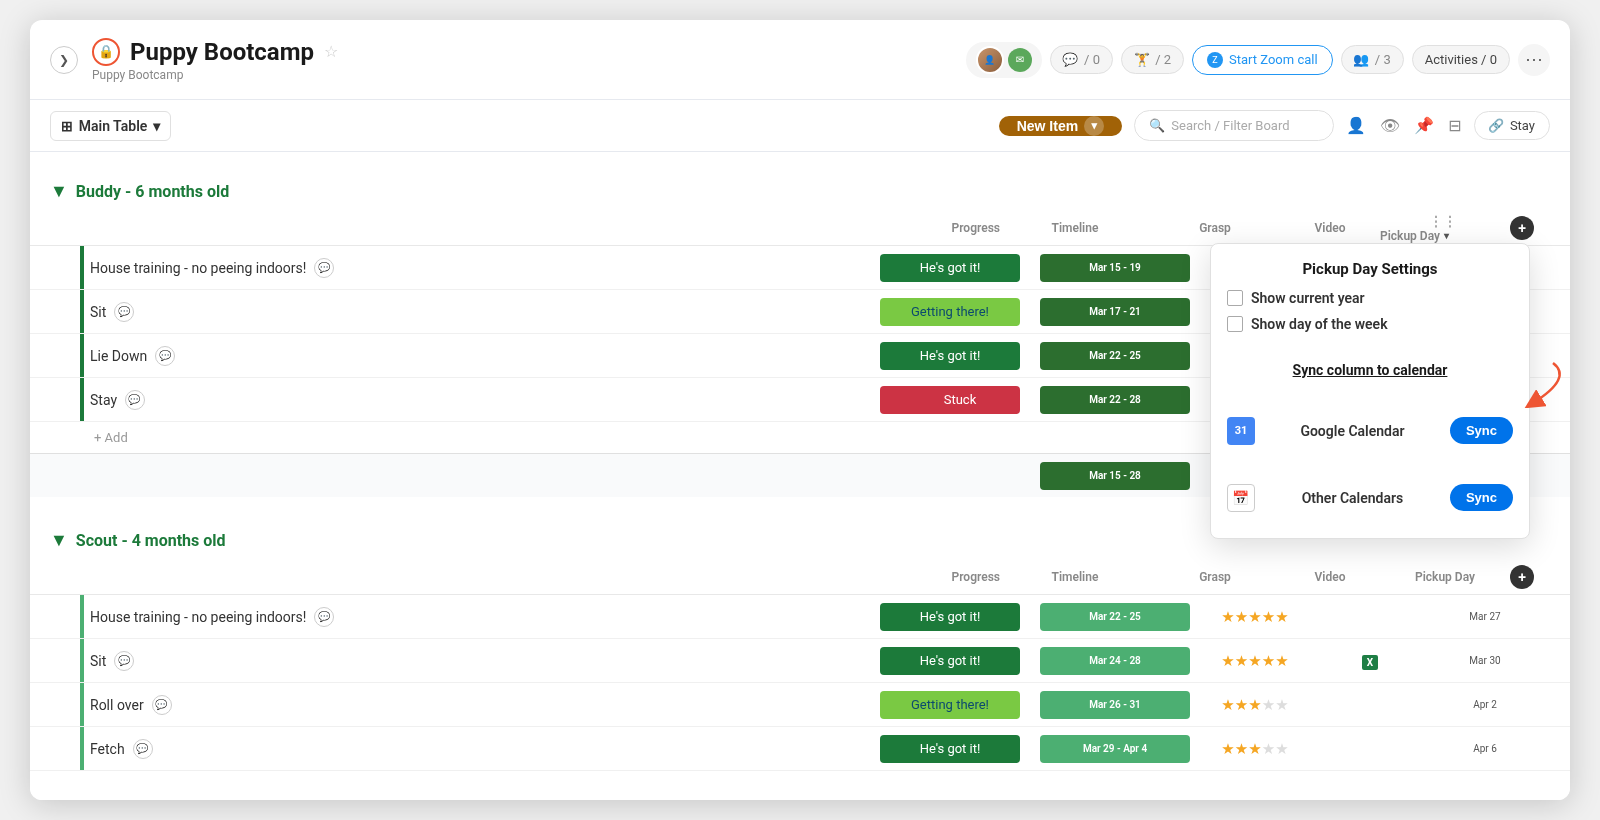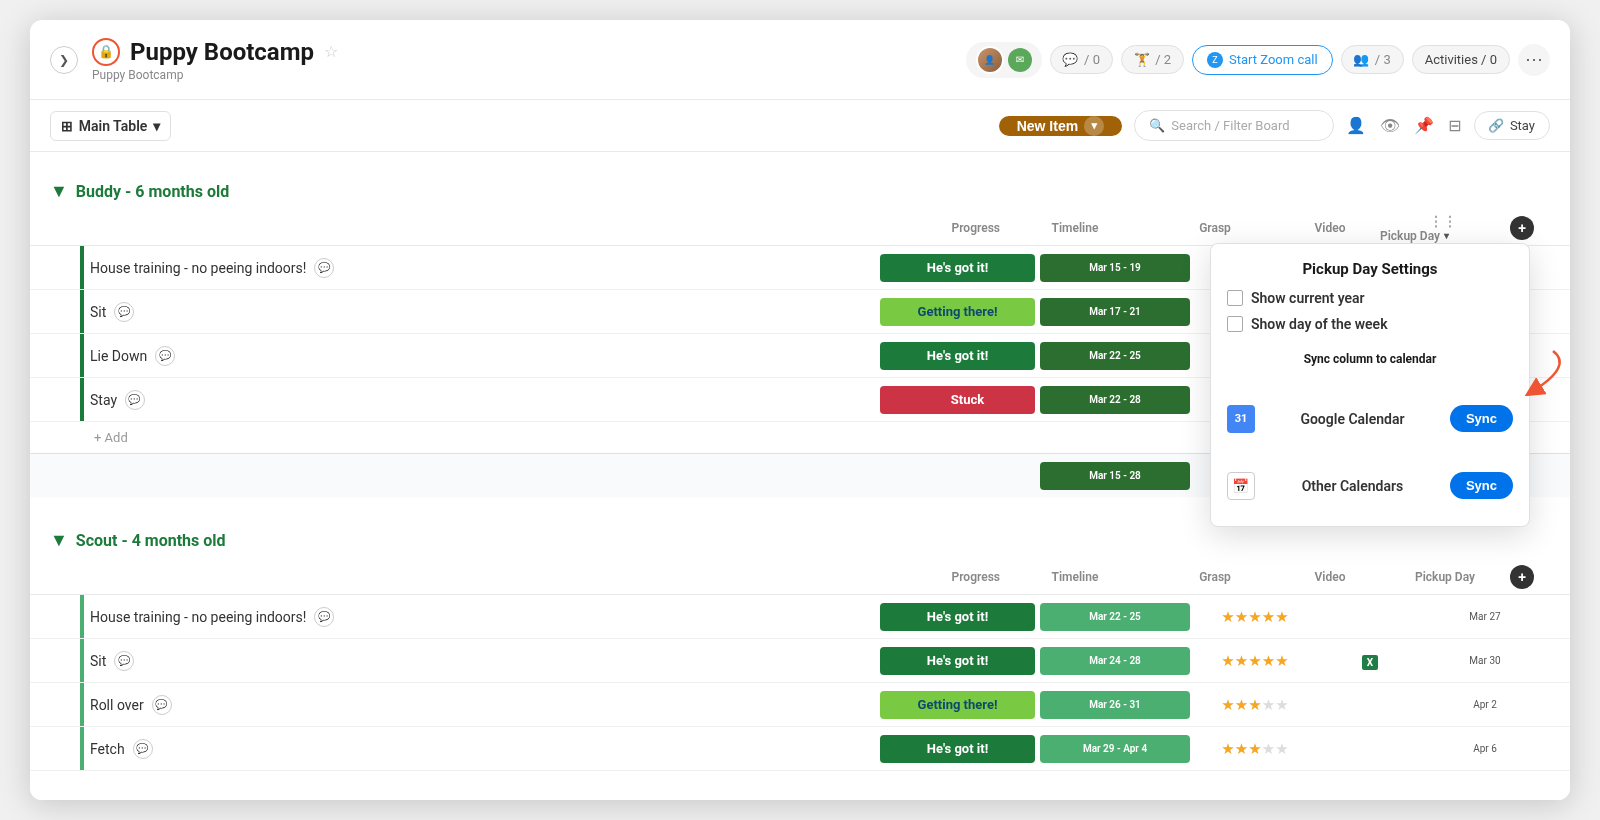--- a/index.html
+++ b/index.html
@@ -265,25 +265,25 @@
       display: flex; align-items: center; gap: 8px;
     }
     .comment-icon {
       width: 20px; height: 20px;
       border-radius: 50%;
       border: 1.5px solid #ccc;
       display: flex; align-items: center; justify-content: center;
       font-size: 10px; color: #aaa;
     }
     .progress-badge {
-      width: 155px;
+      width: 140px;
       height: 28px;
       border-radius: 4px;
       display: flex; align-items: center; justify-content: center;
-      font-size: 13px; font-weight: 700; color: #fff;
+      font-size: 13px; font-weight: 400; color: #fff;
     }
     .progress-green-dark { background: #1c7a3a; }
     .progress-green-light { background: #7ac943; color: #0c4a6e; }
     .progress-red { background: #cc3344; padding-left: 20px; }
     .timeline-badge {
       width: 150px;
       height: 28px;
       border-radius: 4px;
       background: #2c6e2f;
       display: flex; align-items: center; justify-content: center;
@@ -349,22 +349,23 @@
       margin-bottom: 10px;
       font-size: 14px; color: #333;
     }
     .pickup-checkbox {
       width: 16px; height: 16px;
       border: 1.5px solid #aaa;
       border-radius: 2px;
       background: #fff;
     }
     .pickup-section-title {
-      font-size: 12px; font-weight: 700; color: #1a1a1a;
-      margin: 20px 0 10px;
+      font-size: 14px; font-weight: 700; color: #1a1a1a;
+      margin: 30px 0 10px;
+      text-decoration: underline;
     }
     .sync-row {
       display: flex; align-items: center; gap: 12px;
       margin-bottom: 10px;
       margin-top: 39px;
     }
     .calendar-icon-box {
       width: 28px; height: 28px;
       background: #4285F4;
       border-radius: 4px;

